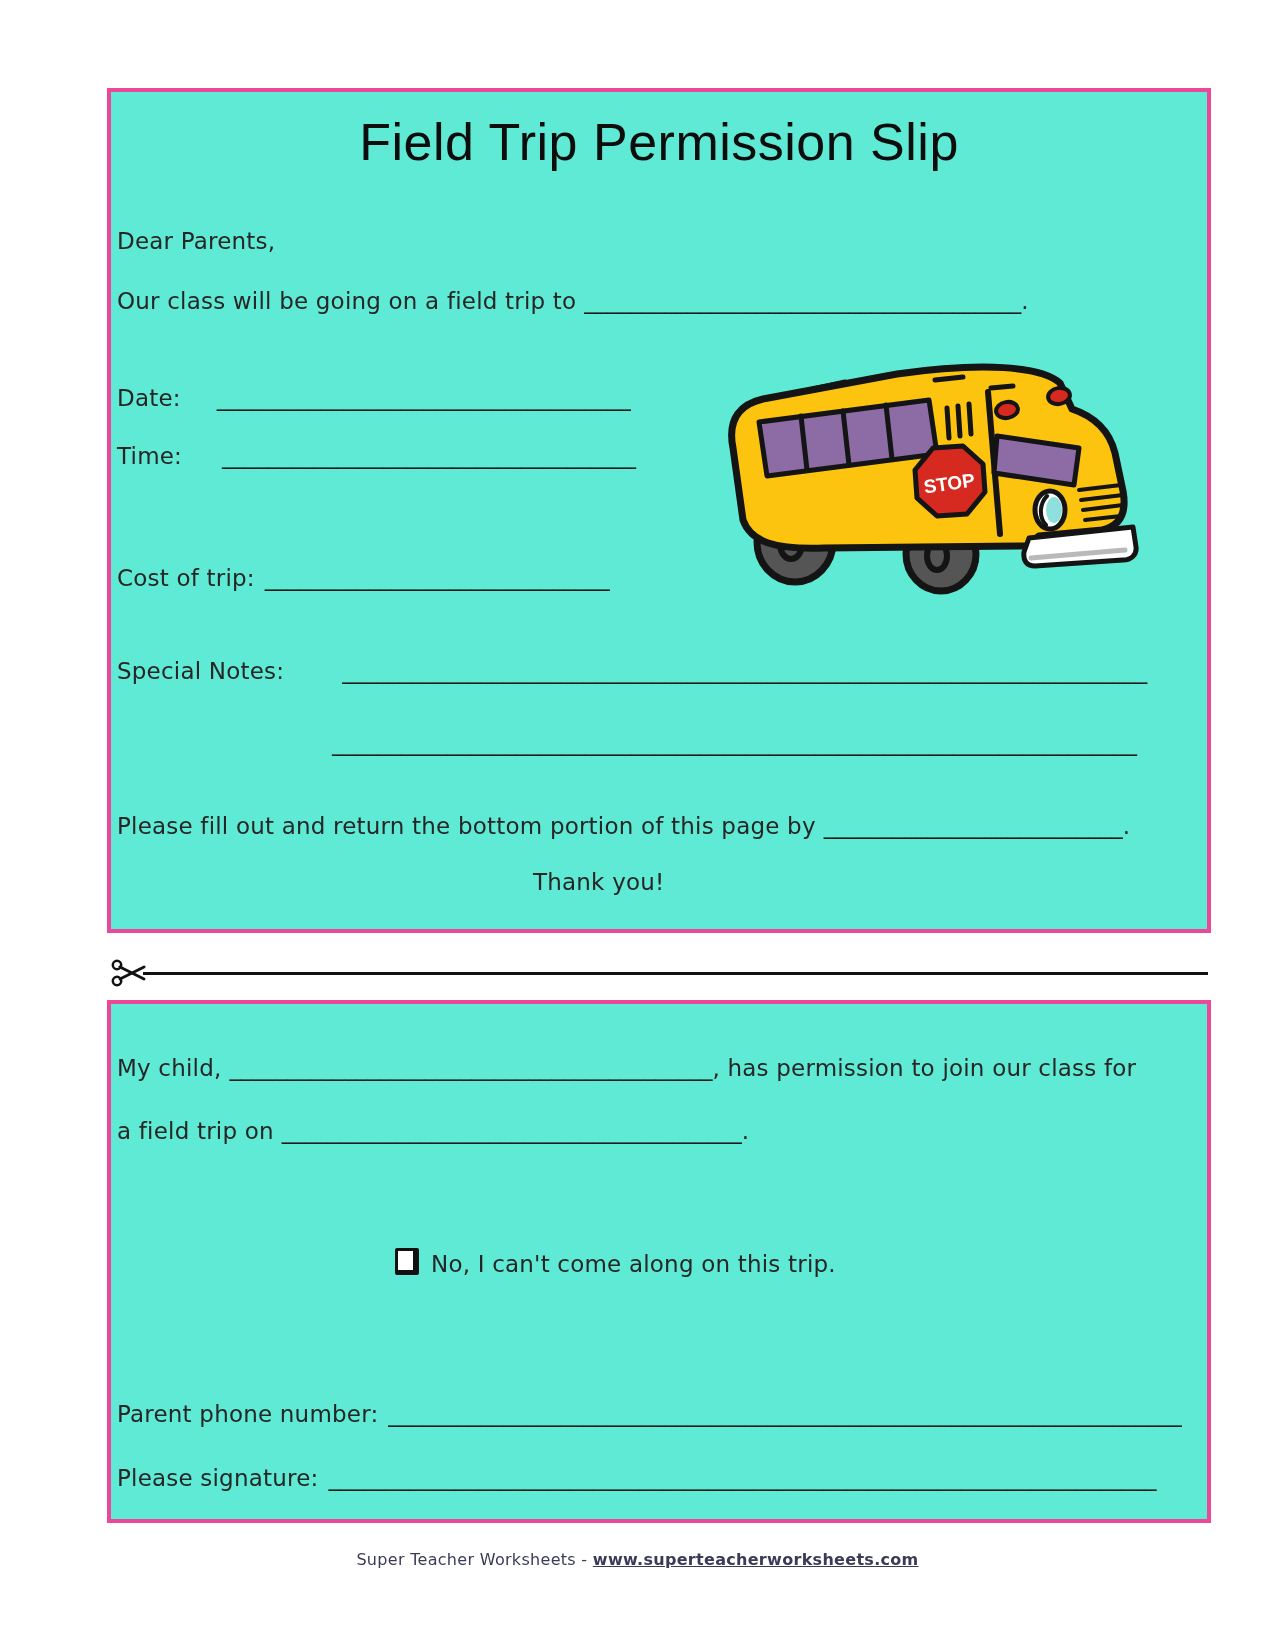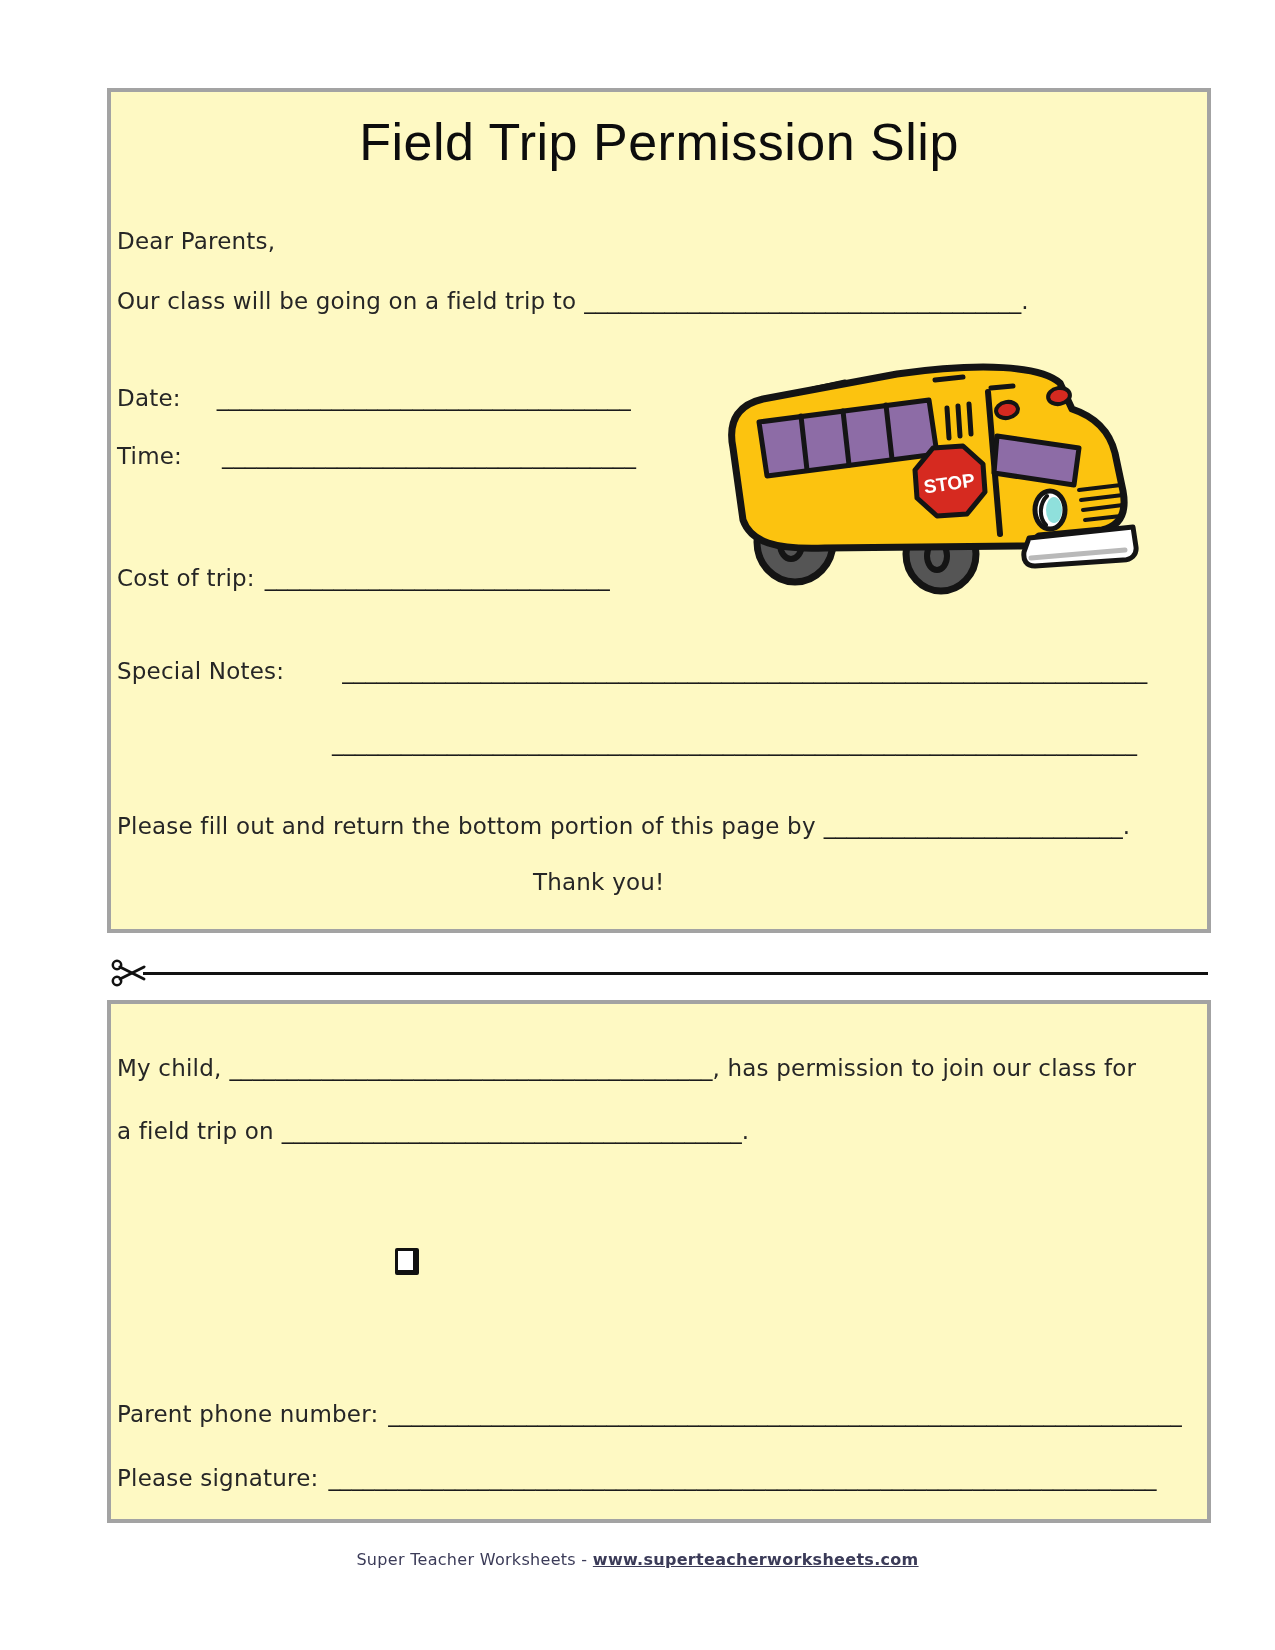--- a/index.html
+++ b/index.html
@@ -1,18 +1,18 @@
 <!DOCTYPE html>
 <html><head>
 <meta charset="utf-8">
 <style>
   html,body{margin:0;padding:0;background:#ffffff;}
   .page{position:relative;width:1275px;height:1650px;background:#ffffff;overflow:hidden;
         font-family:"DejaVu Sans","Liberation Sans",sans-serif;color:#262626;}
-  .box{position:absolute;border:4px solid #a3a3a3;background:#fef9c3;box-sizing:border-box;}
+  .box{position:absolute;border:4px solid #ec4899;background:#5eead4;box-sizing:border-box;}
   .box-top{left:107px;top:88px;width:1104px;height:845px;}
   .box-bottom{left:107px;top:1000px;width:1104px;height:523px;}
   .title{position:absolute;top:20px;left:0;width:100%;text-align:center;
          font-family:"Liberation Sans",sans-serif;font-size:52px;letter-spacing:0.5px;color:#0d0d0d;}
   .row{position:absolute;left:6px;white-space:nowrap;font-size:23px;line-height:30px;letter-spacing:0.2px;}
   .blank{letter-spacing:0;color:#1c1c1c;}
   .center-note{font-weight:normal;}
   .g8{margin-left:8px}.g10{margin-left:10px}.g12{margin-left:12px}.g34{margin-left:34px}
   .g36{margin-left:36px}.g40{margin-left:40px}.g54{margin-left:54px}.g58{margin-left:58px}
   .checkbox{display:inline-block;width:15px;height:19px;border:3px solid #111;
@@ -133,21 +133,21 @@
     <div class="row" style="top:49px">
       <span>My child,</span><span class="blank g8">__________________________________________</span><span>, has permission to join our class for</span>
     </div>
 
     <div class="row" style="top:112px">
       <span>a field trip on</span><span class="blank g8">________________________________________</span><span>.</span>
     </div>
 
 
     <div class="row" style="top:244px;left:284px">
-      <span class="checkbox"></span>
+      <span class="checkbox"></span><span class="g12">No, I can't come along on this trip.</span>
     </div>
 
 
     <div class="row" style="top:395px">
       <span>Parent phone number:</span><span class="blank g10">_____________________________________________________________________</span>
     </div>
 
     <div class="row" style="top:459px">
       <span>Please signature:</span><span class="blank g10">________________________________________________________________________</span>
     </div>

